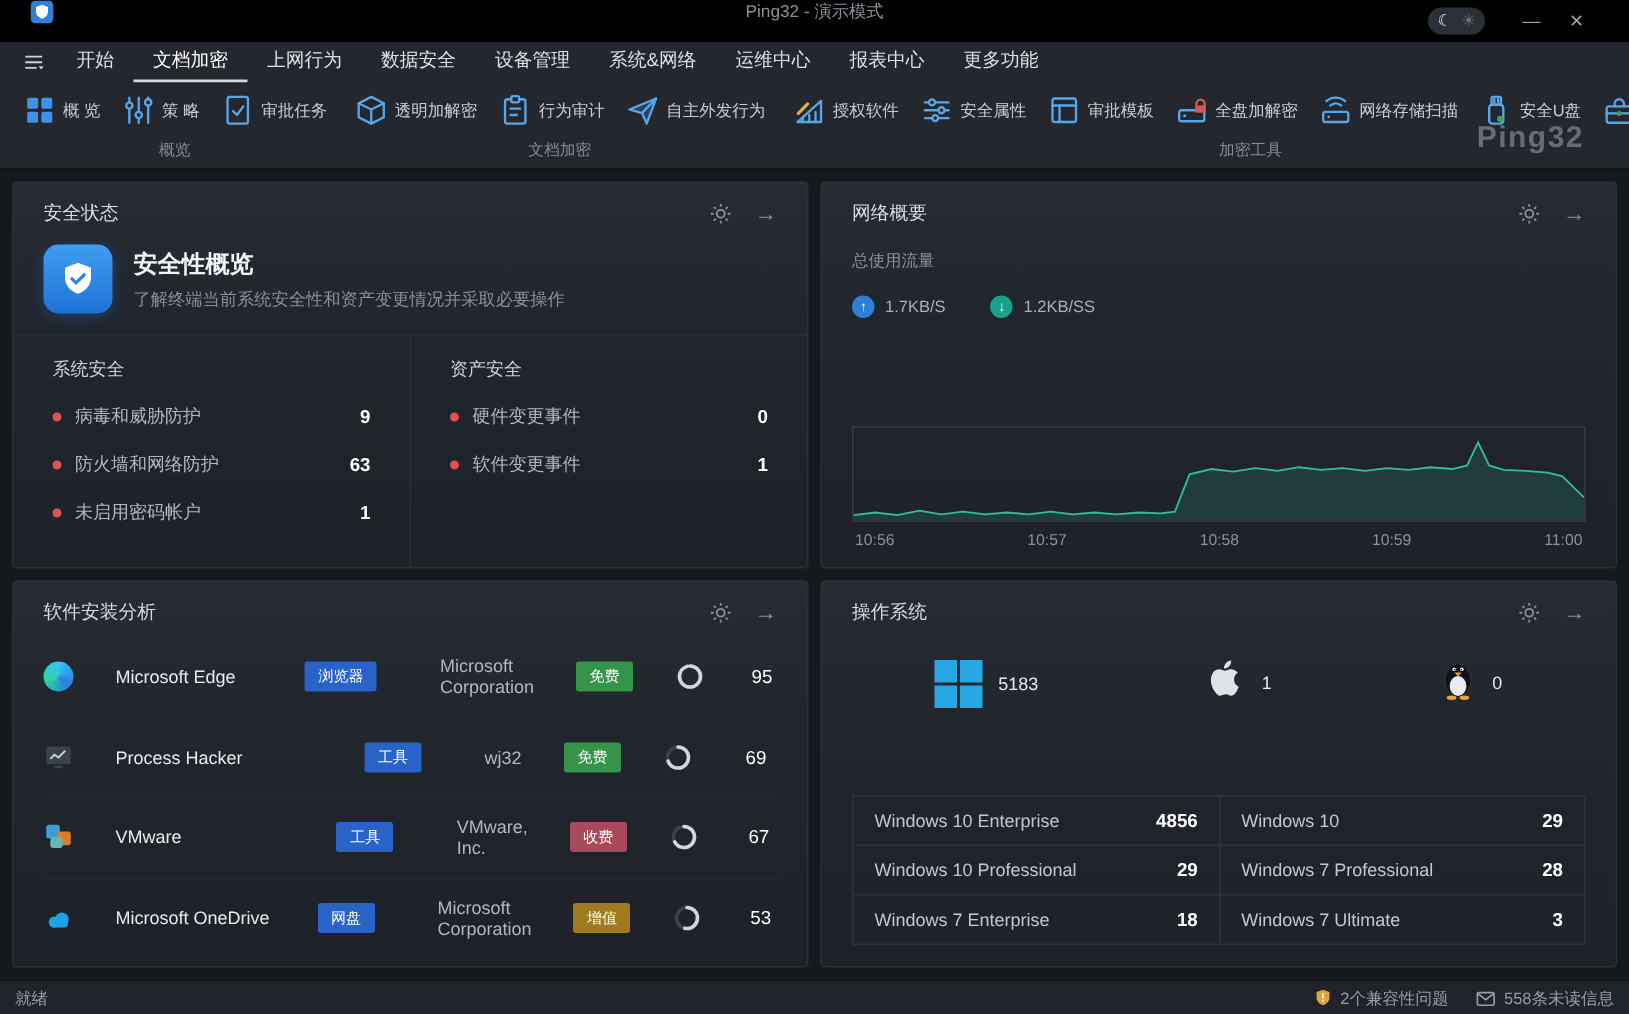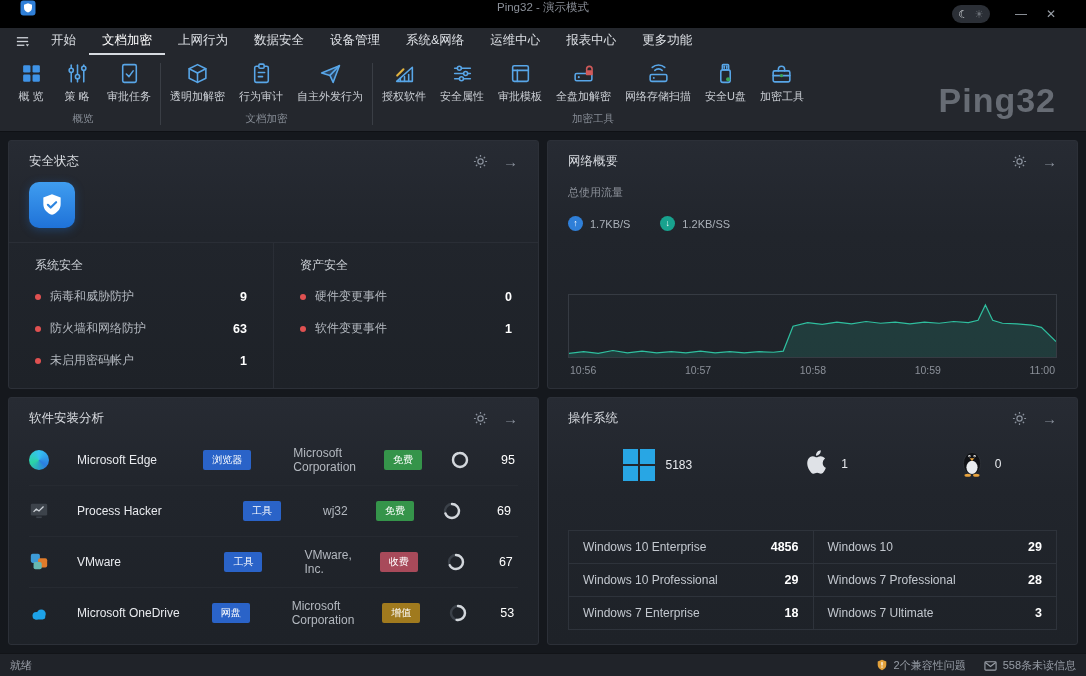--- a/index.html
+++ b/index.html
@@ -19,26 +19,26 @@
   
   .menubar{height:27px;background:#24272d;display:flex;align-items:stretch;padding-left:6px;flex:0 0 auto}
   .menu-btn{width:32px;display:flex;align-items:center;justify-content:center;cursor:pointer}
   .mtab{padding:0 13px;line-height:25px;font-size:12.5px;color:#dde0e5;cursor:pointer;border-bottom:2px solid transparent;white-space:nowrap}
   .mtab.active{color:#fff;border-bottom-color:#d6dae0}
 
   
   .ribbon{background:#24272d;border-bottom:1px solid #0f1115;display:flex;padding:2px 8px 0;position:relative;flex:0 0 auto}
   .rgroup{display:flex;flex-direction:column}
   .ritems{display:flex;flex:1;align-items:center}
-  .ritem{display:flex;flex-direction:column;align-items:center;gap:4px;padding:5px 7px;min-width:46px;cursor:pointer;border-radius:3px}
+  .ritem{display:flex;flex-direction:row;align-items:center;gap:4px;padding:5px 7px;min-width:46px;cursor:pointer;border-radius:3px}
   .rlabel{font-size:11px;color:#c9cdd3;white-space:nowrap}
   .rgroup-label{text-align:center;font-size:10.5px;color:#868c95;padding:3px 0 5px}
   .rsep{width:1px;background:#3a3e45;margin:6px 2px}
   .ric{width:23px;height:23px;stroke:#58a6e8;fill:none;stroke-width:1.5;stroke-linecap:round;stroke-linejoin:round}
-  .ribbon-logo{position:absolute;right:30px;top:26px;font-size:34px;font-weight:bold;color:#676c74;letter-spacing:1px;pointer-events:none}
+  .ribbon-logo{position:absolute;right:30px;top:26px;font-size:20px;font-weight:bold;color:#676c74;letter-spacing:1px;pointer-events:none}
 
   
   .main{flex:1;display:grid;grid-template-columns:1fr 1fr;grid-template-rows:1fr 1fr;gap:8px;padding:8px;min-height:0}
   .panel{background:linear-gradient(180deg,#272b33 0,#21252c 38%,#1e2228 100%);border:1px solid #2c3038;border-radius:3px;display:flex;flex-direction:column;min-height:0;overflow:hidden}
   .phead{display:flex;align-items:center;justify-content:space-between;padding:12px 20px 8px;flex:0 0 auto}
   .ptitle{font-size:12.5px;color:#d9dce1}
   .picons{display:flex;align-items:center;gap:15px}
   .arrowbtn{color:#8a919c;font-size:15px;cursor:pointer;line-height:1}
   .gearbtn{cursor:pointer;display:flex}
 
@@ -316,20 +316,24 @@
             </span>
           <span class="arrowbtn">→</span>
         </span>
       </header>
       <div class="sec-overview">
         <div class="shield-badge">
           <svg viewBox="0 0 24 24" width="26" height="26">
               <path d="M12 2l8 3v6c0 5-3.5 8.5-8 10-4.5-1.5-8-5-8-10V5z" fill="#fff"></path>
               <path d="M8.2 11.8l2.6 2.6 5-5" stroke="#2f86e0" stroke-width="2" fill="none" stroke-linecap="round" stroke-linejoin="round"></path>
             </svg>
+        </div>
+        <div>
+          <div class="sec-title">安全性概览</div>
+          <div class="sec-sub">了解终端当前系统安全性和资产变更情况并采取必要操作</div>
         </div>
       </div>
       <div class="sec-cols">
         <div class="sec-col">
           <div class="sec-col-title">系统安全</div>
           <div class="sec-item">
               <span class="dot"></span>
               <span class="lbl">病毒和威胁防护</span>
               <span class="val">9</span>
             </div>

